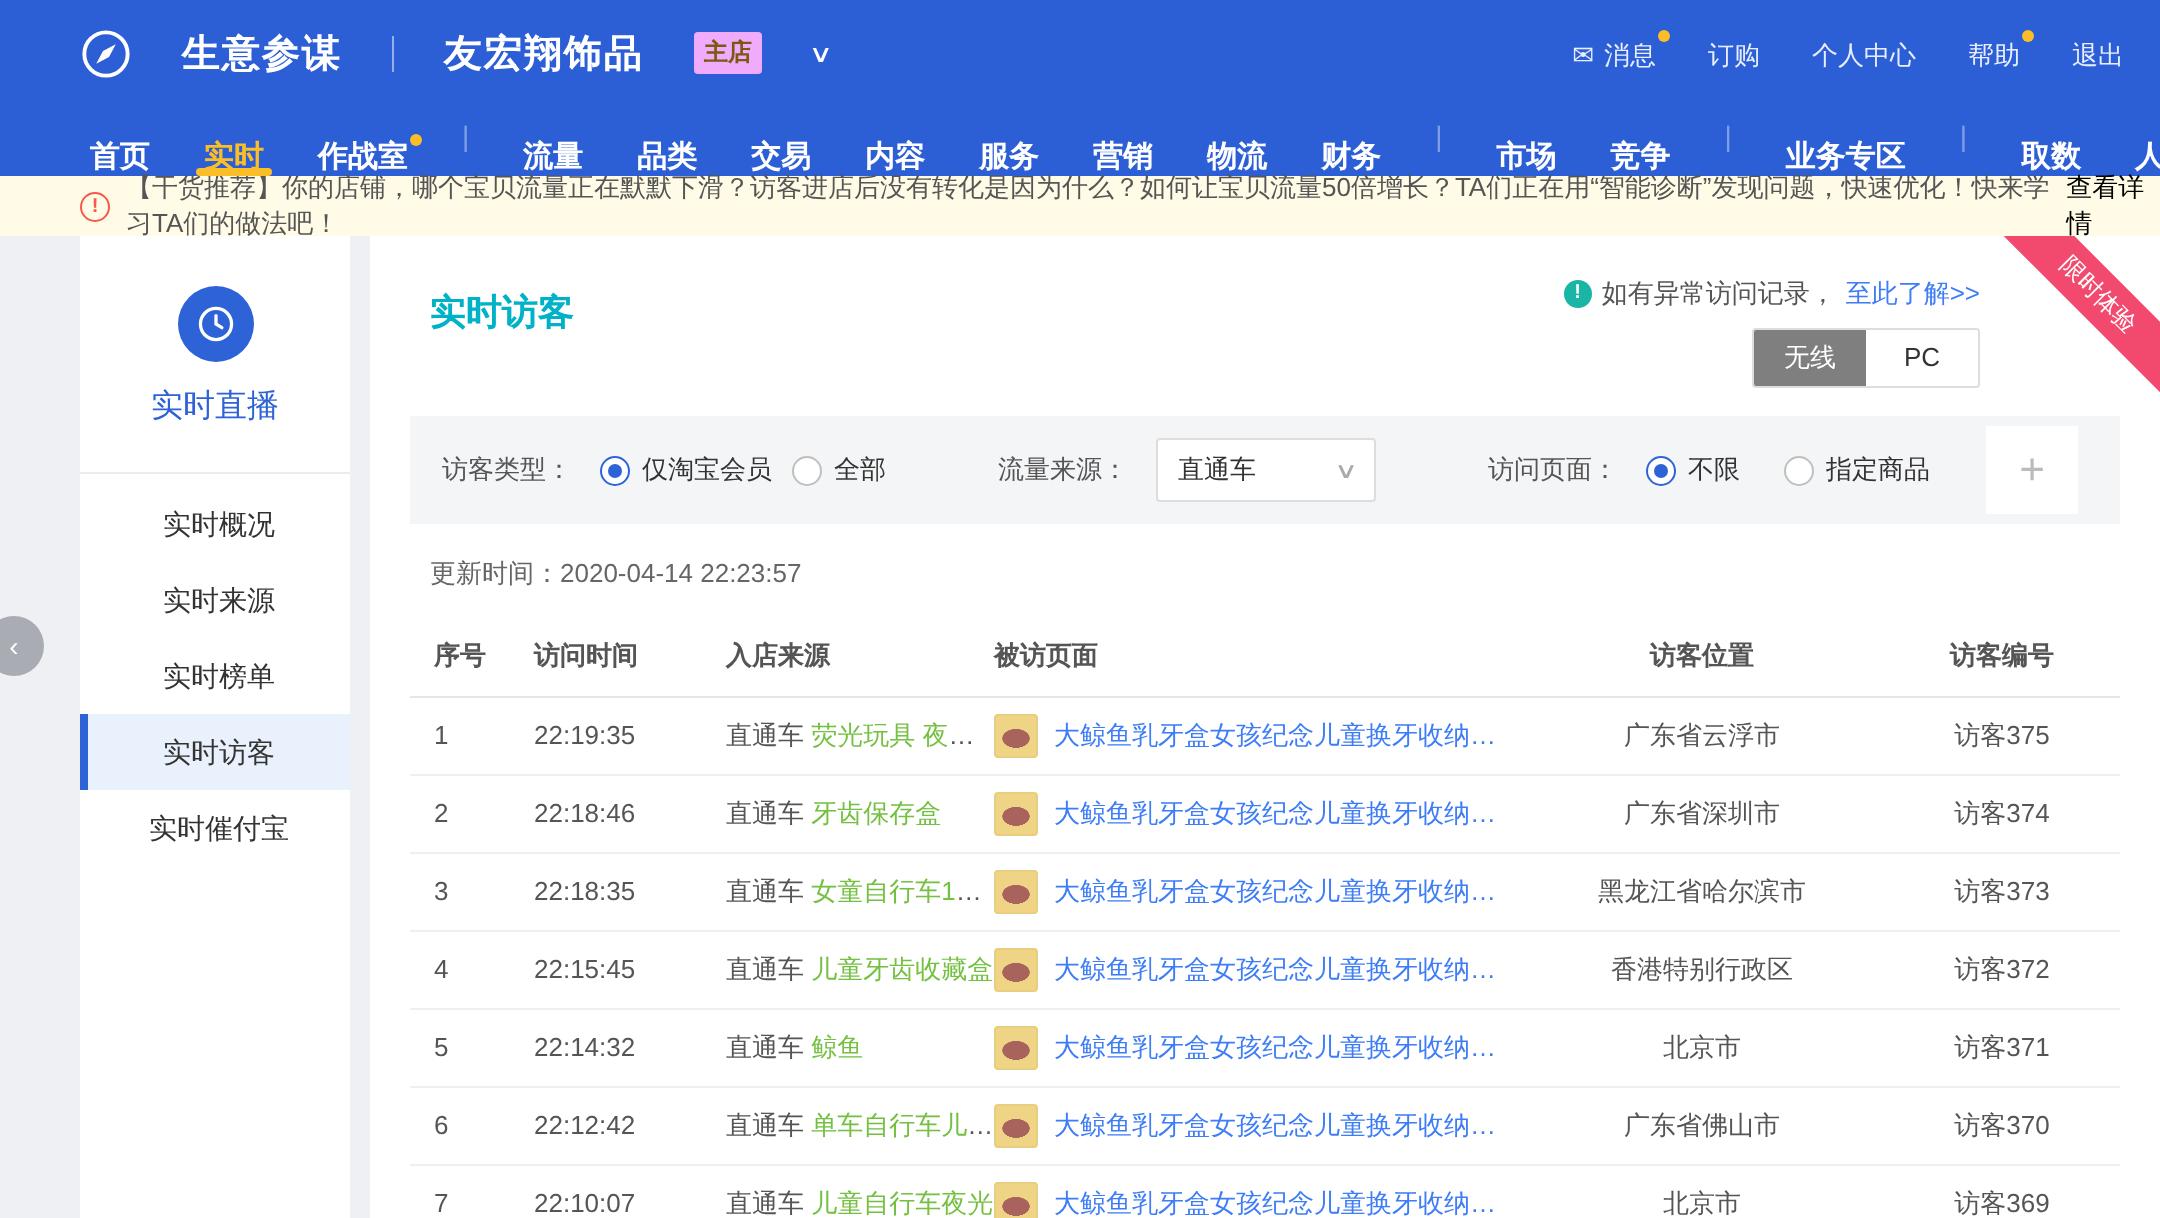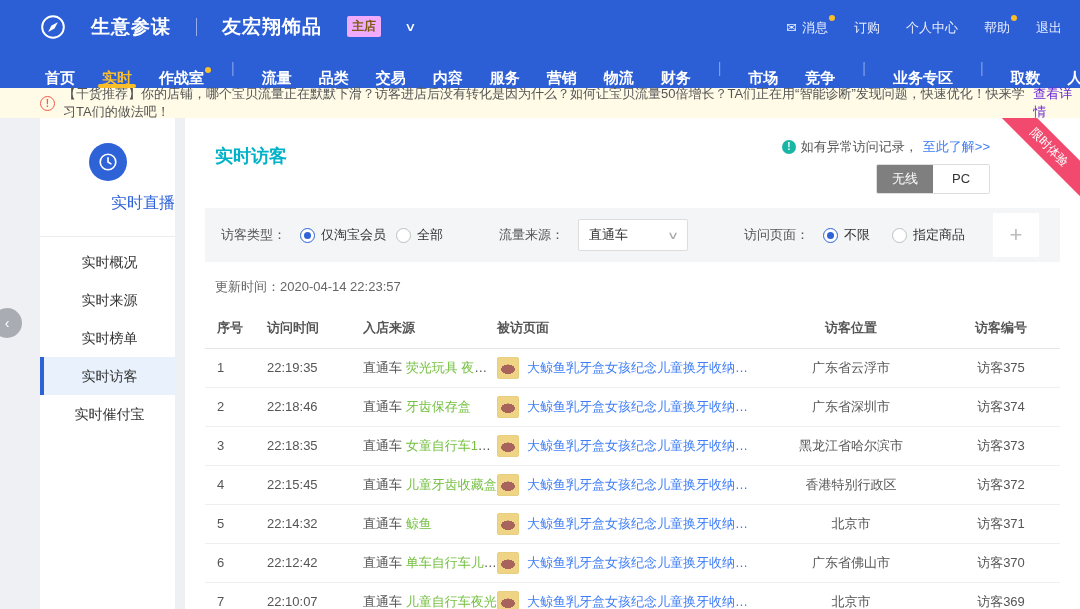--- a/index.html
+++ b/index.html
@@ -23,28 +23,28 @@
   .topnav { display:flex; align-items:flex-end; gap:27px; padding:0 0 0 45px; height:43px; }
   .nav-item { color:#fff; font-size:15px; font-weight:bold; padding-bottom:0; position:relative; cursor:pointer; white-space:nowrap; }
   .nav-item.active { color:#fbbe28; }
   .nav-item.active::after { content:""; position:absolute; left:-4px; right:-4px; bottom:0; height:4px; background:#fbbe28; border-radius:2px; }
   .nav-item .dot { top:-2px; }
   .nav-divider { color:rgba(255,255,255,.4); font-size:14px; padding-bottom:12px; }
 
   
   .notice { background:#fffbe6; height:30px; display:flex; align-items:center; padding-left:40px; font-size:13px; color:#555; gap:8px; }
   .notice-icon { width:15px; height:15px; border:1px solid #f5594a; color:#f5594a; border-radius:50%; font-size:10px; line-height:13px; text-align:center; font-weight:bold; flex:0 0 auto; }
-  .notice-link { color:#6d28d9; text-decoration:none; cursor:pointer; }
+  .notice-link { color:#000000; text-decoration:none; cursor:pointer; }
 
   
   .bodywrap { position:relative; display:flex; height:491px; }
   .collapse-handle { position:absolute; left:-8px; top:190px; width:30px; height:30px; border-radius:50%; background:#a9adb3; color:#fff; font-size:14px; display:flex; align-items:center; justify-content:center; z-index:5; cursor:pointer; }
 
   .sidebar { margin-left:40px; width:135px; background:#fff; flex:0 0 auto; }
-  .side-head { text-align:right; padding:25px 0 22px; border-bottom:1px solid #ececec; }
+  .side-head { text-align:center; padding:25px 0 22px; border-bottom:1px solid #ececec; }
   .clock-icon { width:38px; height:38px; border-radius:50%; background:#2e63d8; margin:0 auto 12px; display:flex; align-items:center; justify-content:center; }
   .side-title { color:#2e63d8; font-size:16px; }
   .side-menu { padding-top:6px; }
   .side-item { height:38px; line-height:38px; text-align:center; font-size:14px; color:#333; cursor:pointer; border-left:4px solid transparent; }
   .side-item.active { background:#e9f1fc; border-left-color:#2e63d8; }
 
   .panel { flex:1; background:#fff; margin-left:10px; position:relative; overflow:hidden; }
   .ribbon-wrap { position:absolute; top:0; right:0; width:84px; height:84px; overflow:hidden; pointer-events:none; }
   .ribbon { position:absolute; top:17px; right:-34px; width:130px; transform:rotate(45deg); background:#f24a6e; color:#fff; font-size:12px; text-align:center; padding:4px 0; }
 

